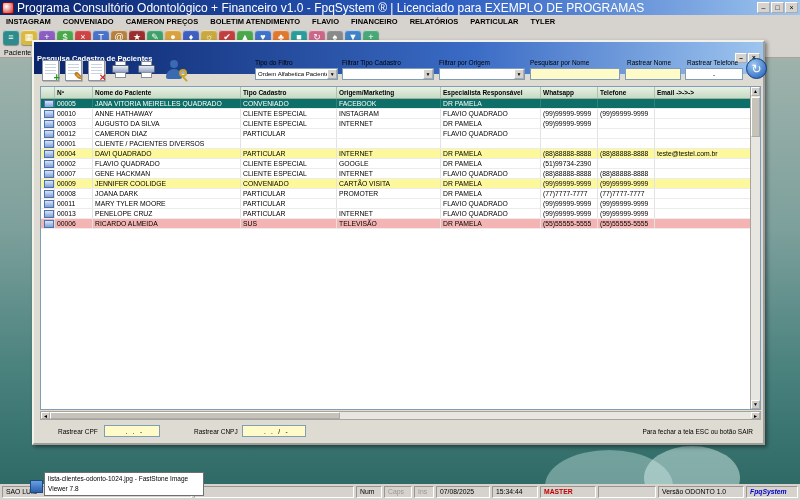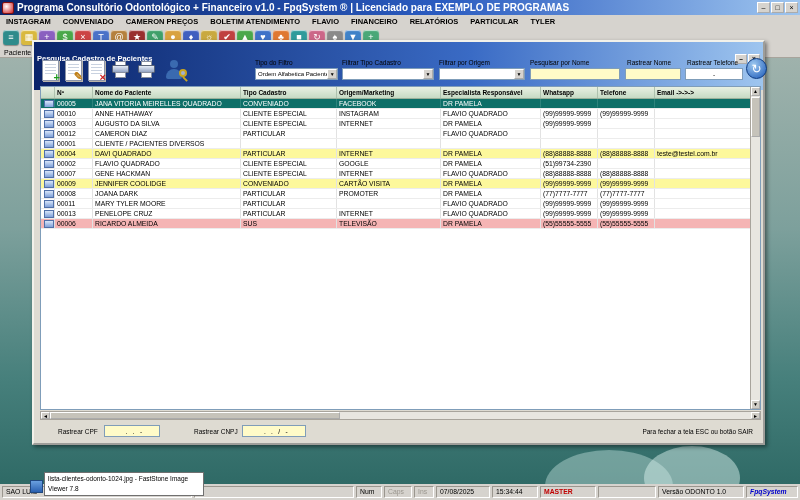--- a/index.html
+++ b/index.html
@@ -3,21 +3,21 @@
 <meta charset="utf-8">
 <style>
   html,body{margin:0;padding:0}
   .screen{position:relative;width:800px;height:500px;overflow:hidden;background:#d6d3ce;
           font-family:"Liberation Sans",sans-serif;color:#000}
   
   .titlebar{position:absolute;left:0;top:0;width:100%;height:15px;
             background:linear-gradient(90deg,#0a246a,#2a5bc0 55%,#9ec5ef);
             display:flex;align-items:center;gap:3px;padding:0 2px;box-sizing:border-box;z-index:5}
   .app-icon{width:10px;height:10px;border-radius:2px;background:radial-gradient(circle at 35% 35%,#ffffff,#d02020);border:1px solid #801010}
-  .title{color:#fff;font-size:10px;font-weight:bold;white-space:nowrap;overflow:hidden;flex:1}
+  .title{color:#fff;font-size:12px;font-weight:normal;white-space:nowrap;overflow:hidden;flex:1}
   .winbtns{display:flex}
   .winbtn{width:13px;height:11px;background:#d6d3ce;border:1px outset #fff;
           font-size:7px;line-height:9px;text-align:center;margin-left:1px;box-sizing:border-box}
   .menubar{position:absolute;top:15px;left:0;width:100%;height:13px;background:#d6d3ce;
            border-bottom:1px solid #b0ada6;display:flex;align-items:center;
            font-size:7.5px;font-weight:bold;z-index:5}
   .menu-item{padding:0 6px;white-space:nowrap}
   .toolbar{position:absolute;top:28px;left:0;width:100%;height:19px;background:#d6d3ce;
            display:flex;align-items:center;gap:2px;padding:0 3px;box-sizing:border-box;z-index:5}
   .tb-icon{width:16px;height:15px;border-radius:3px;font-size:9px;line-height:15px;text-align:center;
@@ -28,21 +28,21 @@
   
   .mdi{position:absolute;top:58px;left:0;width:100%;height:426px;z-index:1;
        background:linear-gradient(180deg,#9fb2ac 0%,#7da09c 40%,#47807c 75%,#2f6a66 100%)}
   .oval{position:absolute;border-radius:50%}
   .o1{left:545px;top:392px;width:128px;height:72px;background:rgba(190,221,218,.45)}
   .o2{left:644px;top:388px;width:96px;height:64px;background:rgba(214,238,234,.5)}
   
   .dialog{position:absolute;left:32px;top:40px;width:733px;height:405px;background:#dedbd2;
           border:2px outset #f2f1ea;box-shadow:2px 2px 4px rgba(0,0,0,.45);z-index:10;box-sizing:border-box}
   .dlg-title{height:24px;background:linear-gradient(90deg,#0a246a,#3a6bc5 60%,#9ec5ef);
-             display:flex;align-items:flex-start;color:#fff;font-size:7.5px;font-weight:bold;padding:12px 3px}
+             display:flex;align-items:center;color:#fff;font-size:7.5px;font-weight:bold;padding:4px 3px}
   .dlg-btns{margin-left:auto;display:flex;gap:1px}
   .dlg-btn{width:12px;height:10px;background:#d6d3ce;border:1px outset #fff;color:#000;
            font-size:6.5px;line-height:8px;text-align:center;box-sizing:border-box}
   .dlg-toolbar{position:absolute;left:8px;top:16px;height:24px;display:flex;gap:6px;align-items:center}
   .page-icon{width:15px;height:19px;background:#fff;border:1px solid #8a94a8;position:relative;box-shadow:1px 1px 0 #b8b4aa}
   .pg-lines{position:absolute;left:2px;top:3px;right:2px;height:10px;
             background:repeating-linear-gradient(#c9d2e0 0,#c9d2e0 1px,transparent 1px,transparent 3px)}
   .pg-glyph{position:absolute;right:-2px;bottom:-3px;font-size:11px;font-weight:bold}
   .printer-icon{width:20px;height:18px;position:relative}
   .pr-paper{position:absolute;left:4px;top:0;width:11px;height:5px;background:#fff;border:1px solid #8890a0;box-sizing:border-box}

